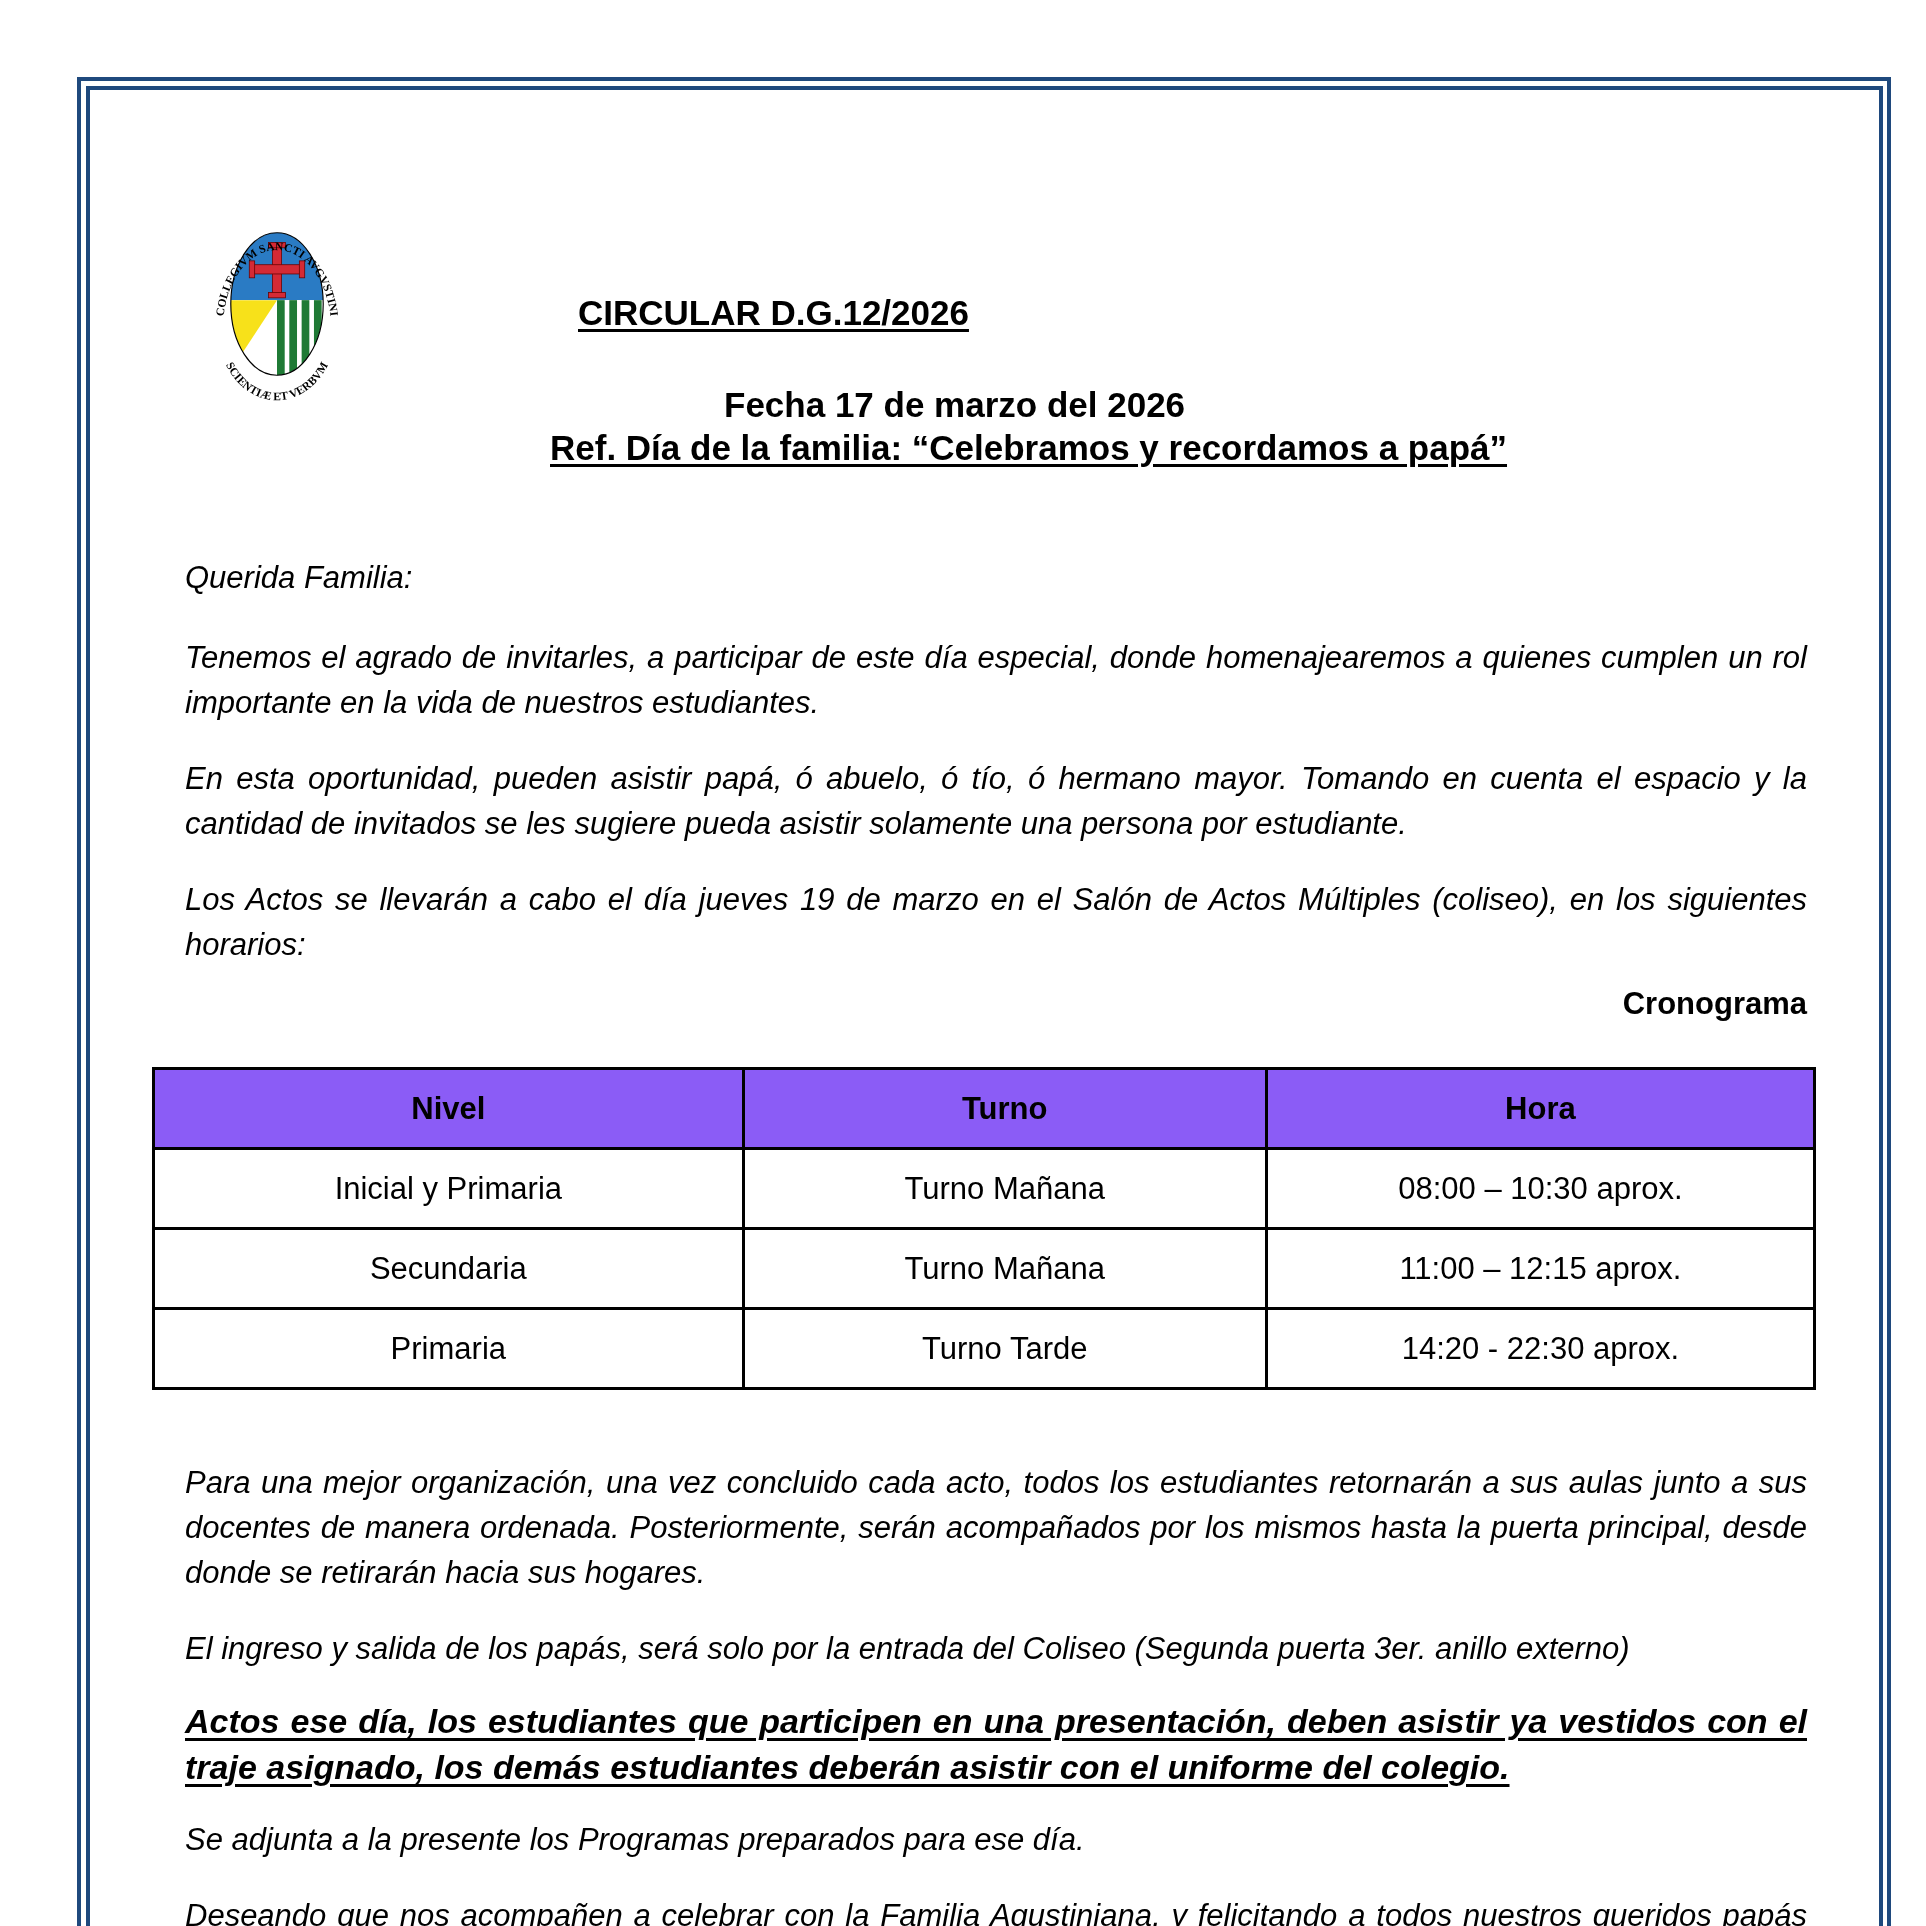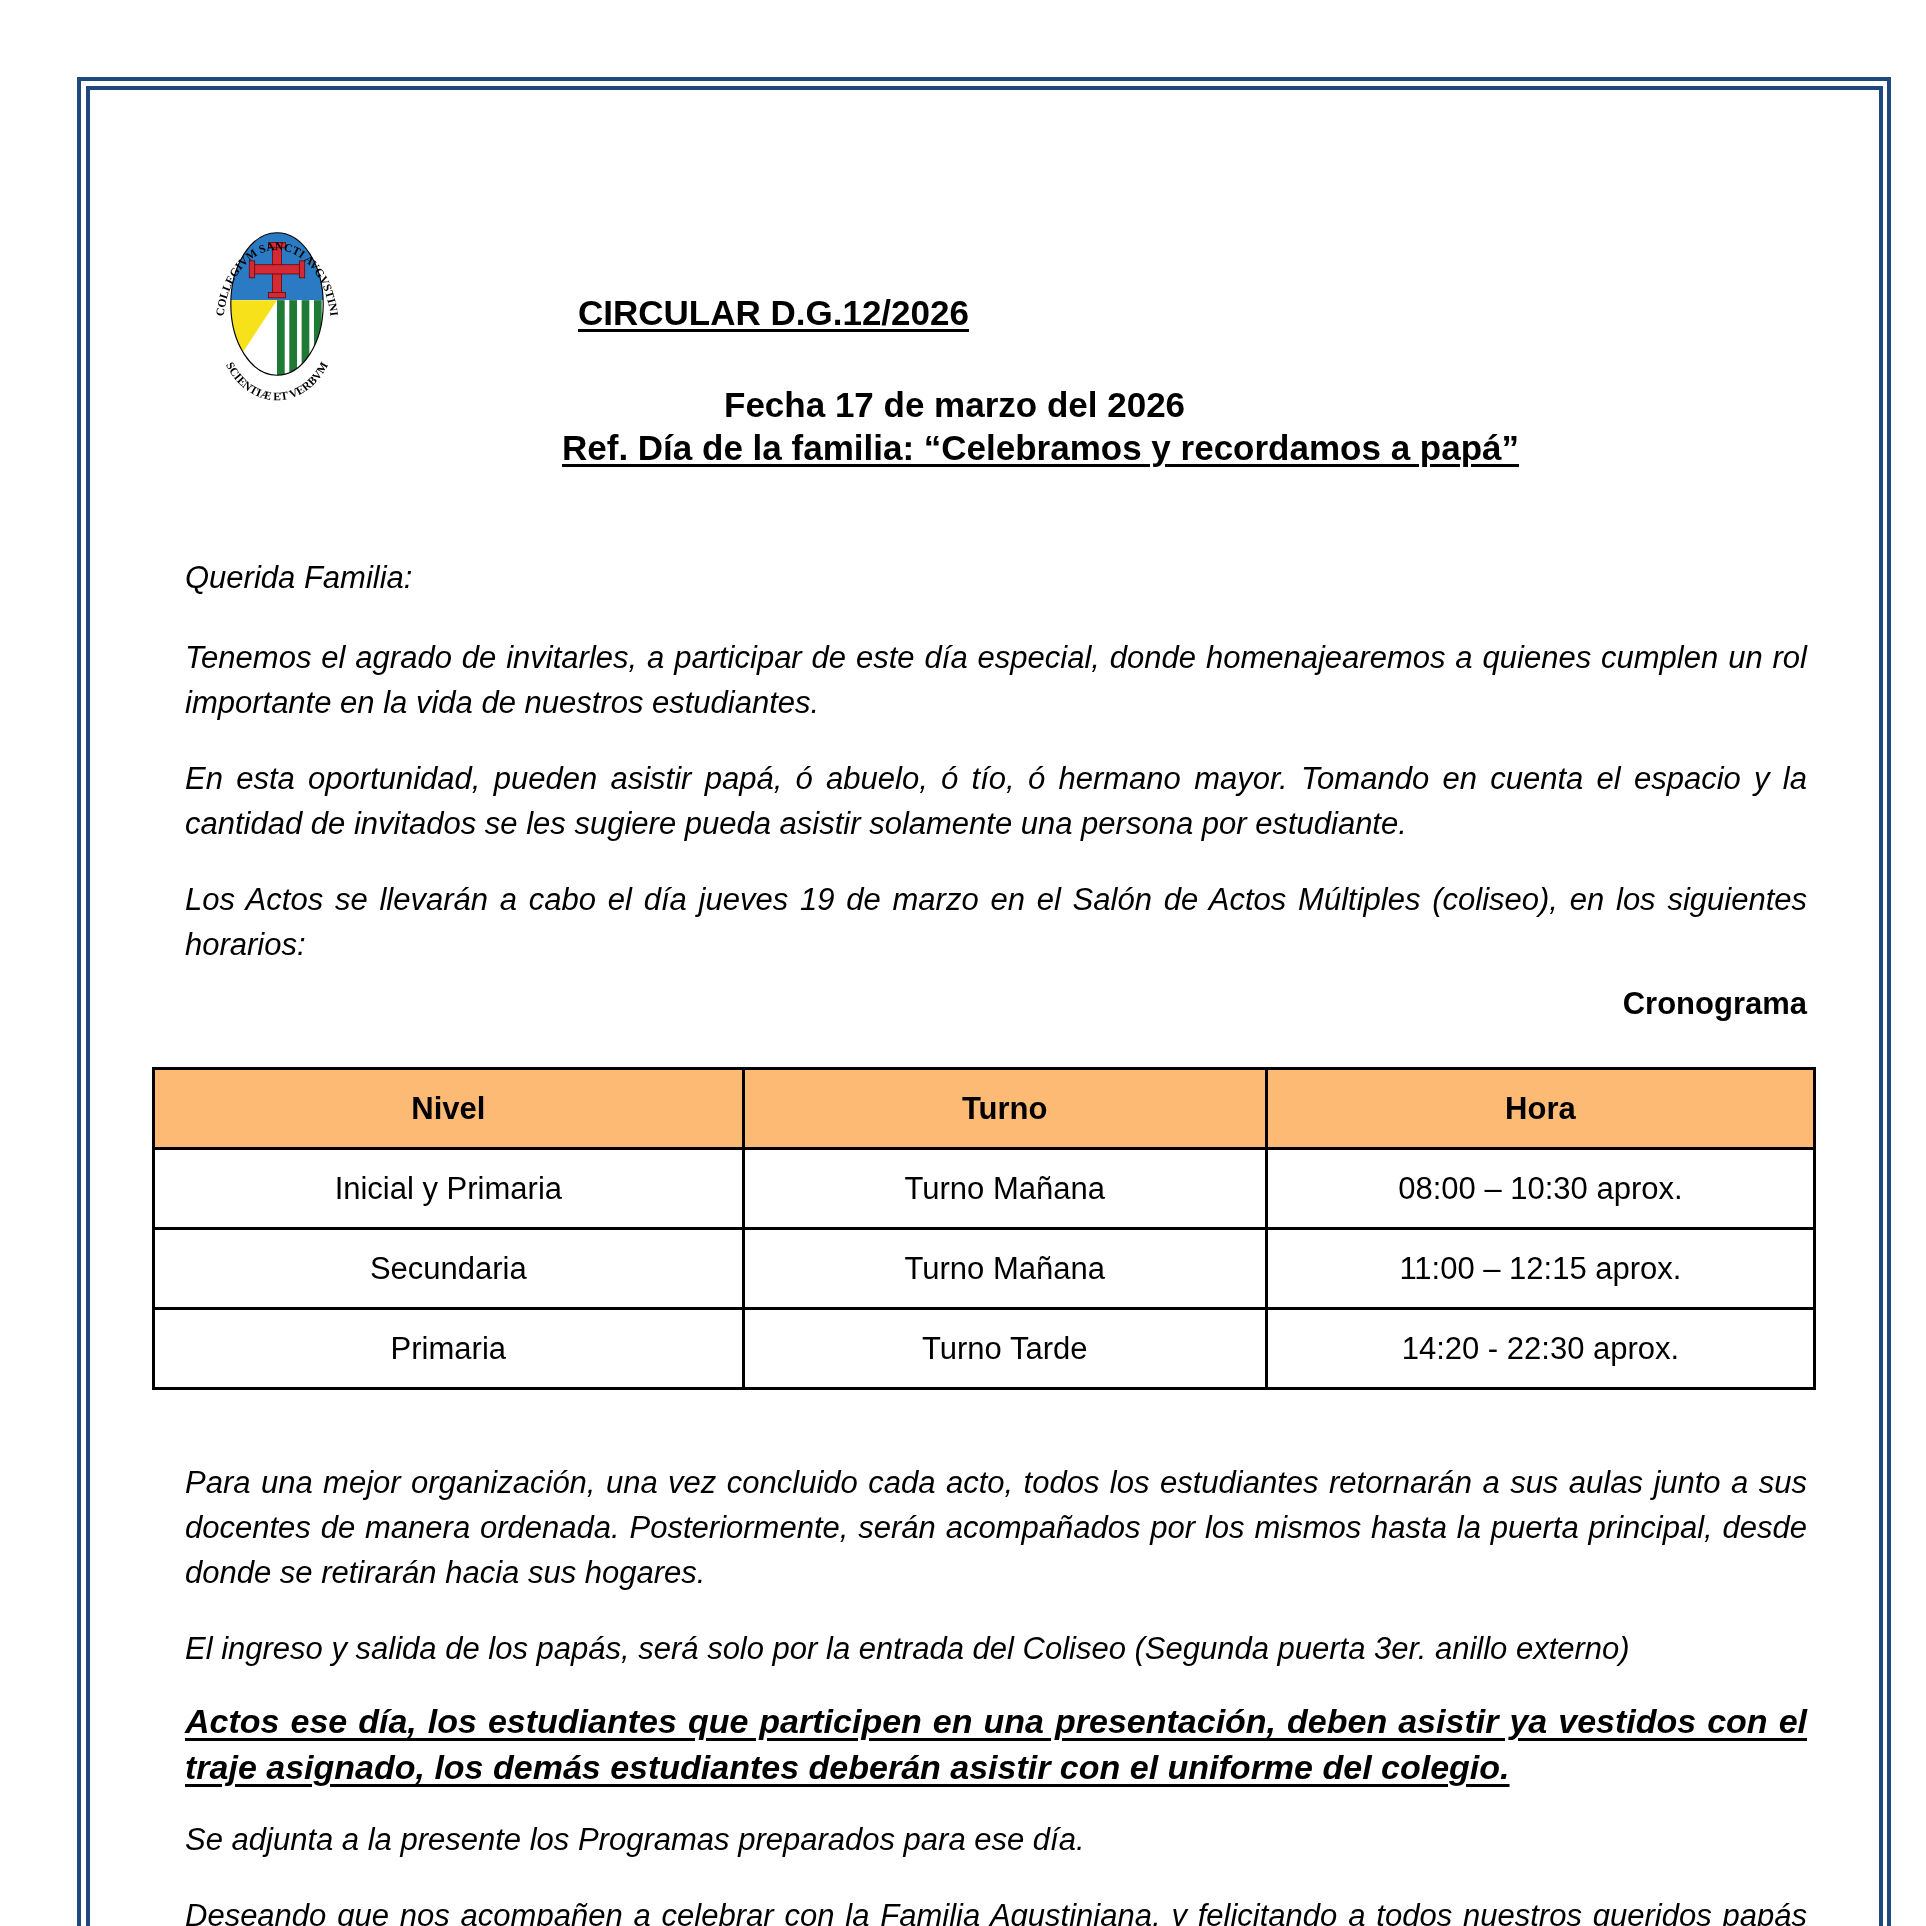--- a/index.html
+++ b/index.html
@@ -2,27 +2,27 @@
 <html style="font-size:6.2px"><head>
 <meta charset="utf-8">
 <style>
   html, body { margin:0; padding:0; background:#fff; }
   body { width:1965px; height:3005px; position:relative; overflow:hidden; font-family:"Liberation Sans", sans-serif; color:#000; }
   .frame-outer { position:absolute; left:77px; top:77px; width:1814px; height:2849px; border:4.2px solid #1f497d; box-sizing:border-box; }
   .frame-inner { position:absolute; left:86px; top:86px; width:1797px; height:2832px; border:4.2px solid #1f497d; box-sizing:border-box; }
   .logo { position:absolute; left:200px; top:200px; width:154px; height:208px; }
   .title { position:absolute; left:578px; top:293px; width:616px; font-weight:bold; font-size:35px; text-decoration:underline; text-decoration-thickness:3.1px; text-underline-offset:3.9px; }
   .fecha { position:absolute; left:724px; top:385px; font-weight:bold; font-size:35px; }
-  .ref { position:absolute; left:562px; top:428px; font-weight:bold; font-size:35px; text-decoration:underline; text-decoration-thickness:3.1px; text-underline-offset:3.9px; white-space:nowrap; }
+  .ref { position:absolute; left:550px; top:428px; font-weight:bold; font-size:35px; text-decoration:underline; text-decoration-thickness:3.1px; text-underline-offset:3.9px; white-space:nowrap; }
   .body-text { position:absolute; left:185px; width:1622px; font-family:"Liberation Sans", sans-serif; font-style:italic; font-size:31px; line-height:45px; text-align:justify; }
   .p { margin:0; }
   .crono { position:absolute; left:185px; top:986px; width:1622px; text-align:right; font-weight:bold; font-size:31px; }
   table.sched { position:absolute; left:152px; top:1067px; width:1664px; border-collapse:collapse; font-size:31px; }
   table.sched th, table.sched td { border:3.1px solid #000; height:75px; text-align:center; }
-  table.sched th { background:#fdba74; font-weight:bold; }
+  table.sched th { background:#8b5cf6; font-weight:bold; }
   .bold-note { font-weight:bold; font-size:34px; line-height:46px; text-decoration:underline; text-decoration-thickness:3.1px; text-underline-offset:4.6px; }
 </style>
 </head>
 <body>
 
 <div class="frame-outer"></div>
 <div class="frame-inner"></div>
 
 <svg class="logo" viewBox="0 0 400 540">
   <defs>

